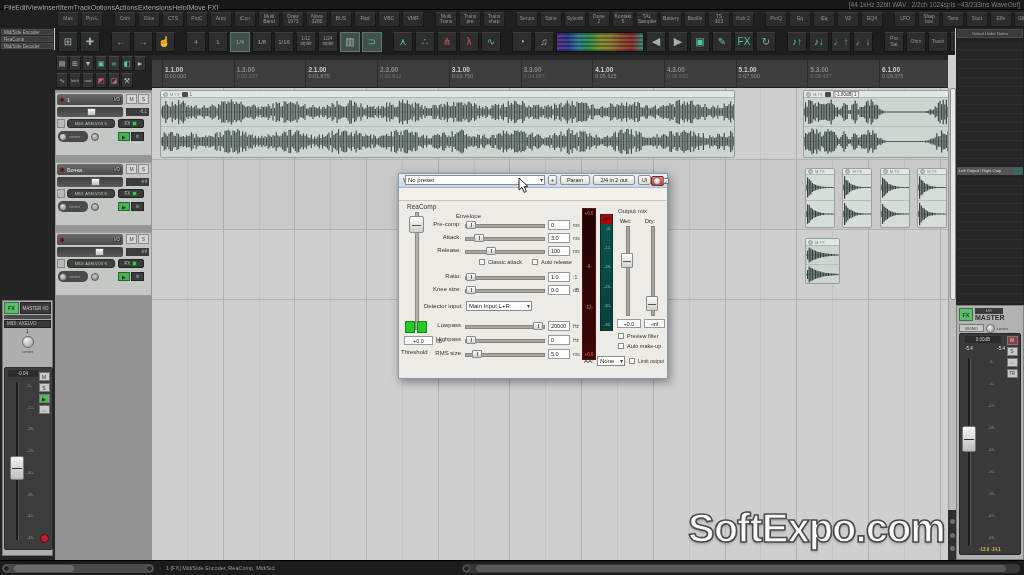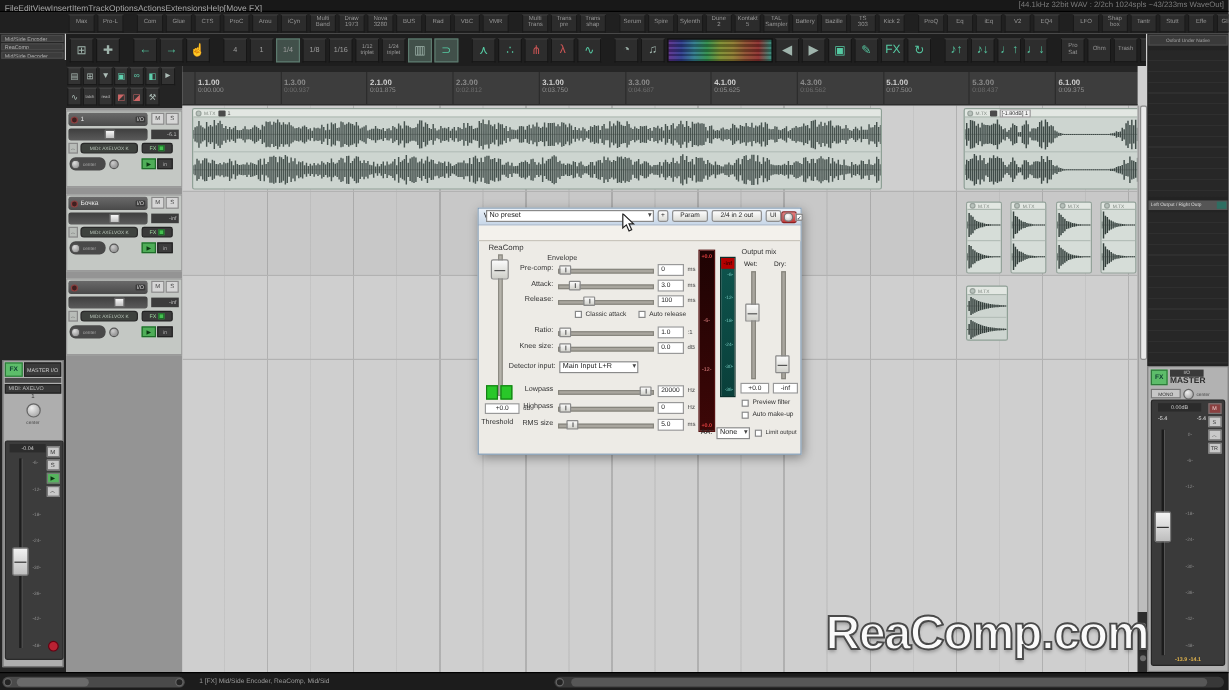--- a/index.html
+++ b/index.html
@@ -742,21 +742,21 @@
         <i class="thm"></i>
         <i class="cbt r"></i>
       </div>
     <span class="sb-text">1 [FX] Mid/Side Encoder, ReaComp, Mid/Sid</span>
     <div class="sb-scroll">
         <i class="cbt"></i>
         <i class="thm"></i>
       </div>
   </div>
 
-  <div class="watermark">ReaComp.com</div>
+  <div class="watermark">SoftExpo.com</div>
 
   <div class="vst">
     <div class="v-title">
       <span class="tt">VST: ReaComp (Cockos) - Track 1 "1" [2/3]</span>
     </div>
     <span class="v-close">×</span>
     <div class="v-toolrow"></div>
     <span class="v-combo v-preset">No preset</span>
     <span class="v-btn v-plus">+</span>
     <span class="v-btn v-param">Param</span>

